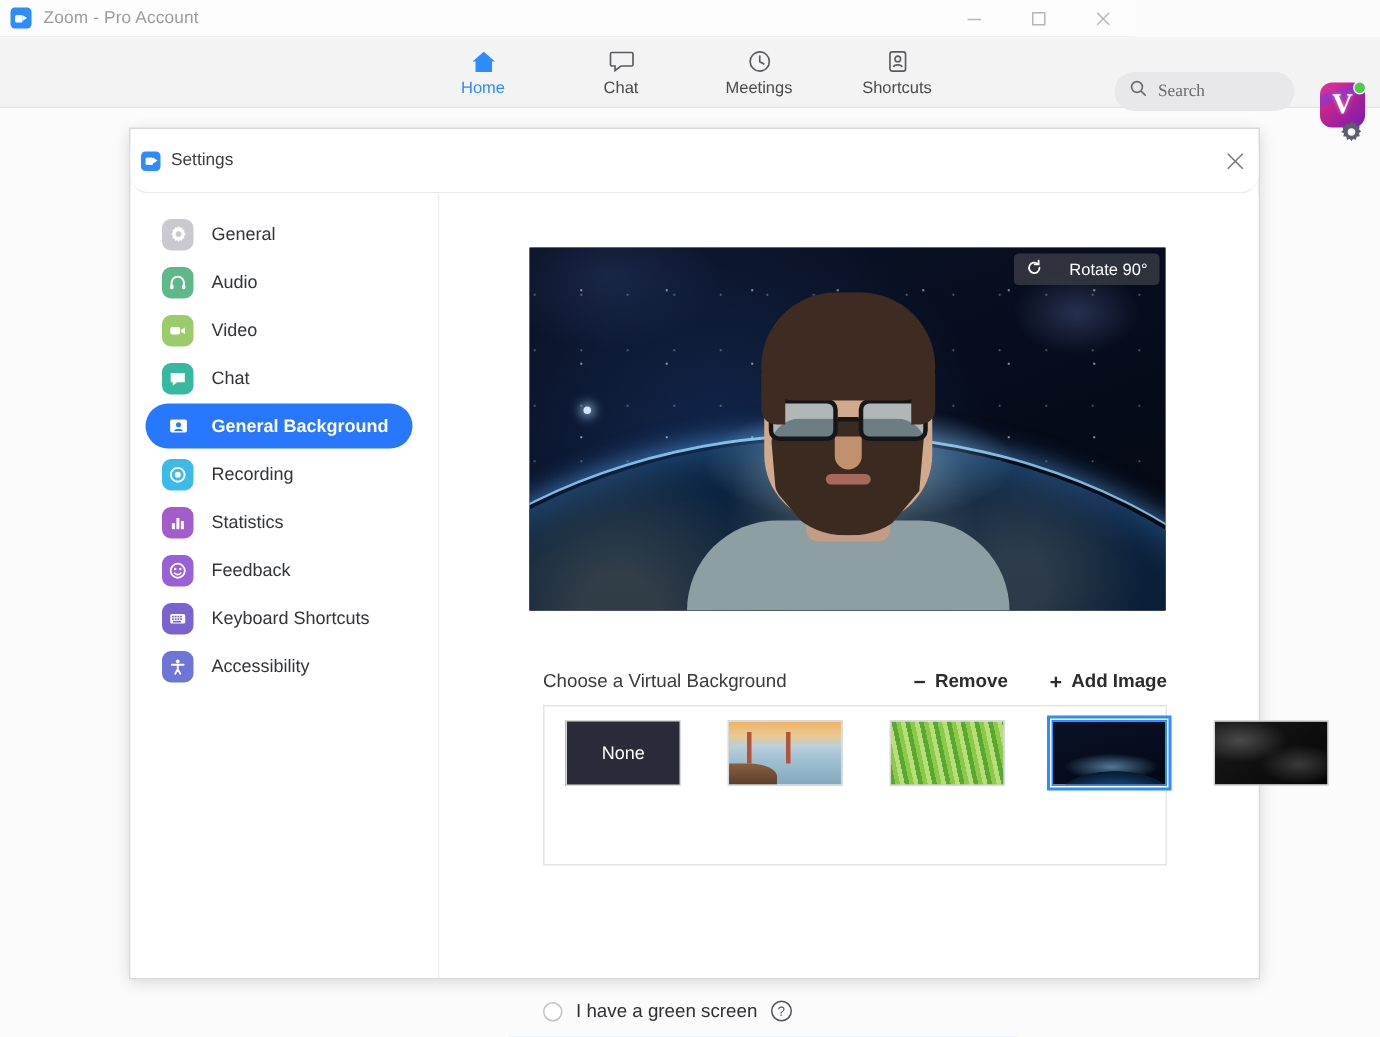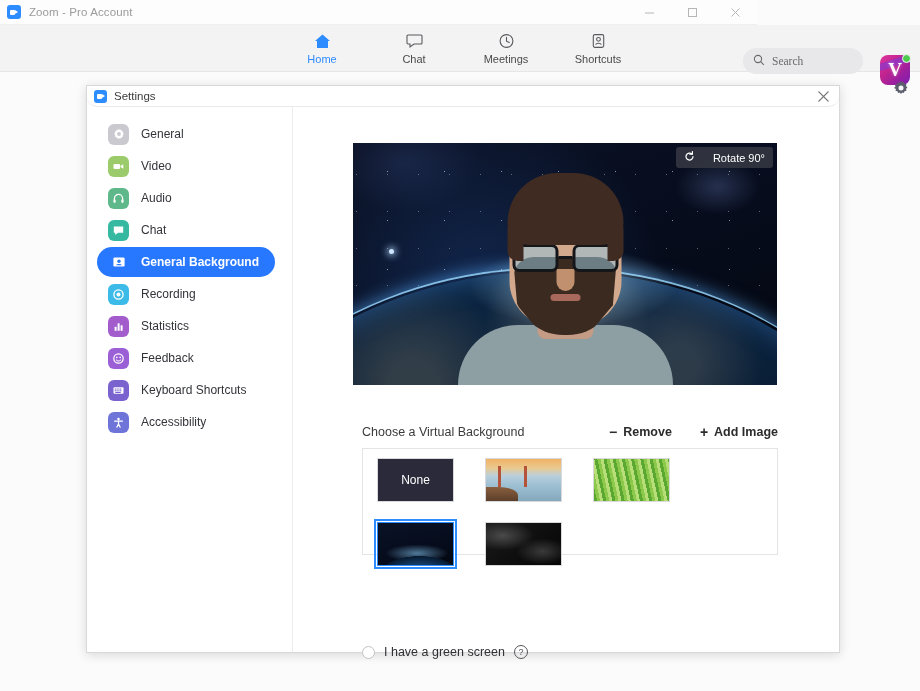--- a/index.html
+++ b/index.html
@@ -91,21 +91,21 @@
   }
 
   
   .dialog {
     position: absolute; left: 86px; top: 85px; width: 754px; height: 568px;
     background: #fff; border: 1px solid #d8d8da;
     box-shadow: 0 2px 10px rgba(0,0,0,.14);
     display: flex; flex-direction: column;
   }
   .dlg-titlebar {
-    height: 21px; display: flex; align-items: center;
+    height: 43px; display: flex; align-items: center;
     border-bottom: 1px solid #e9e9eb; background: #fff; flex: none; border-radius: 12px;
   }
   .dlg-logo {
     width: 13px; height: 13px; margin-left: 7px; border-radius: 3px;
     background: #2d8cff; position: relative; flex: none;
   }
   .dlg-logo::before {
     content: ""; position: absolute; left: 2.5px; top: 4px;
     width: 5px; height: 5px; background: #fff; border-radius: 1px;
   }
@@ -257,21 +257,21 @@
   .act-btn {
     display: flex; align-items: center; gap: 6px;
     font-size: 12.5px; font-weight: bold; color: #2c2c2e; cursor: pointer;
   }
   .act-sym { font-size: 14px; font-weight: bold; line-height: 1; }
 
   
   .thumb-panel {
     position: absolute; left: 69px; top: 341px; width: 416px; height: 107px;
     border: 1px solid #e4e4e6; background: #fff; padding: 9px 0 0 14px;
-    display: flex; flex-wrap: wrap; gap: 20px 31px; align-content: flex-start;
+    display: flex; flex-wrap: wrap; gap: 20px 31px; align-content: flex-start; flex-direction: column;
   }
   .thumb {
     width: 77px; height: 44px; position: relative; cursor: pointer;
     border: 1px solid #d9d9dc; overflow: hidden;
   }
   .thumb.selected {
     outline: 2px solid #2d8cff; outline-offset: 1px; border-color: #2d8cff;
   }
   .thumb .t-label {
     position: absolute; inset: 0; display: flex; align-items: center; justify-content: center;
@@ -443,38 +443,38 @@
           <span class="s-ico" style="background:#c9c9cf">
             <svg width="12" height="12" viewBox="0 0 12 12">
                 <path fill="#fff" d="M6 .7l.8 1.2 1.4-.4.4 1.4 1.4.3-.3 1.4L10.8 6 9.7 7.4l.3 1.4-1.4.3-.4 1.4-1.4-.4L6 11.3l-.8-1.2-1.4.4-.4-1.4-1.4-.3.3-1.4L1.2 6l1.1-1.4-.3-1.4 1.4-.3.4-1.4 1.4.4z"></path>
                 <circle cx="6" cy="6" r="1.9" fill="#c9c9cf"></circle>
               </svg>
           </span>
           <span class="s-lbl">General</span>
         </div>
 
         <div class="side-item">
-          <span class="s-ico" style="background:#9ccb6b">
-            <svg width="13" height="13" viewBox="0 0 13 13">
-                <rect x="1.5" y="4" width="6.6" height="5" rx="1.3" fill="#fff"></rect>
-                <path d="M8.6 6 L11.3 4.3 v4.4 L8.6 7 z" fill="#fff"></path>
-              </svg>
-          </span>
-          <span class="s-lbl">Video</span>
-        </div>
-
-        <div class="side-item">
           <span class="s-ico" style="background:#5fb88a">
             <svg width="13" height="13" viewBox="0 0 13 13">
                 <path d="M2.4 8.2 V6.5 a4.1 4.1 0 0 1 8.2 0 v1.7" fill="none" stroke="#fff" stroke-width="1.3"></path>
                 <rect x="1.4" y="7.6" width="2.3" height="3.3" rx="1.1" fill="#fff"></rect>
                 <rect x="9.3" y="7.6" width="2.3" height="3.3" rx="1.1" fill="#fff"></rect>
               </svg>
           </span>
           <span class="s-lbl">Audio</span>
+        </div>
+
+        <div class="side-item">
+          <span class="s-ico" style="background:#9ccb6b">
+            <svg width="13" height="13" viewBox="0 0 13 13">
+                <rect x="1.5" y="4" width="6.6" height="5" rx="1.3" fill="#fff"></rect>
+                <path d="M8.6 6 L11.3 4.3 v4.4 L8.6 7 z" fill="#fff"></path>
+              </svg>
+          </span>
+          <span class="s-lbl">Video</span>
         </div>
 
         <div class="side-item">
           <span class="s-ico" style="background:#36b9a0">
             <svg width="13" height="13" viewBox="0 0 13 13">
                 <path d="M1.8 2.6 h9.4 v6.2 h-5.1 l-2.9 2.3 v-2.3 h-1.4 z" fill="#fff"></path>
               </svg>
           </span>
           <span class="s-lbl">Chat</span>
         </div>

